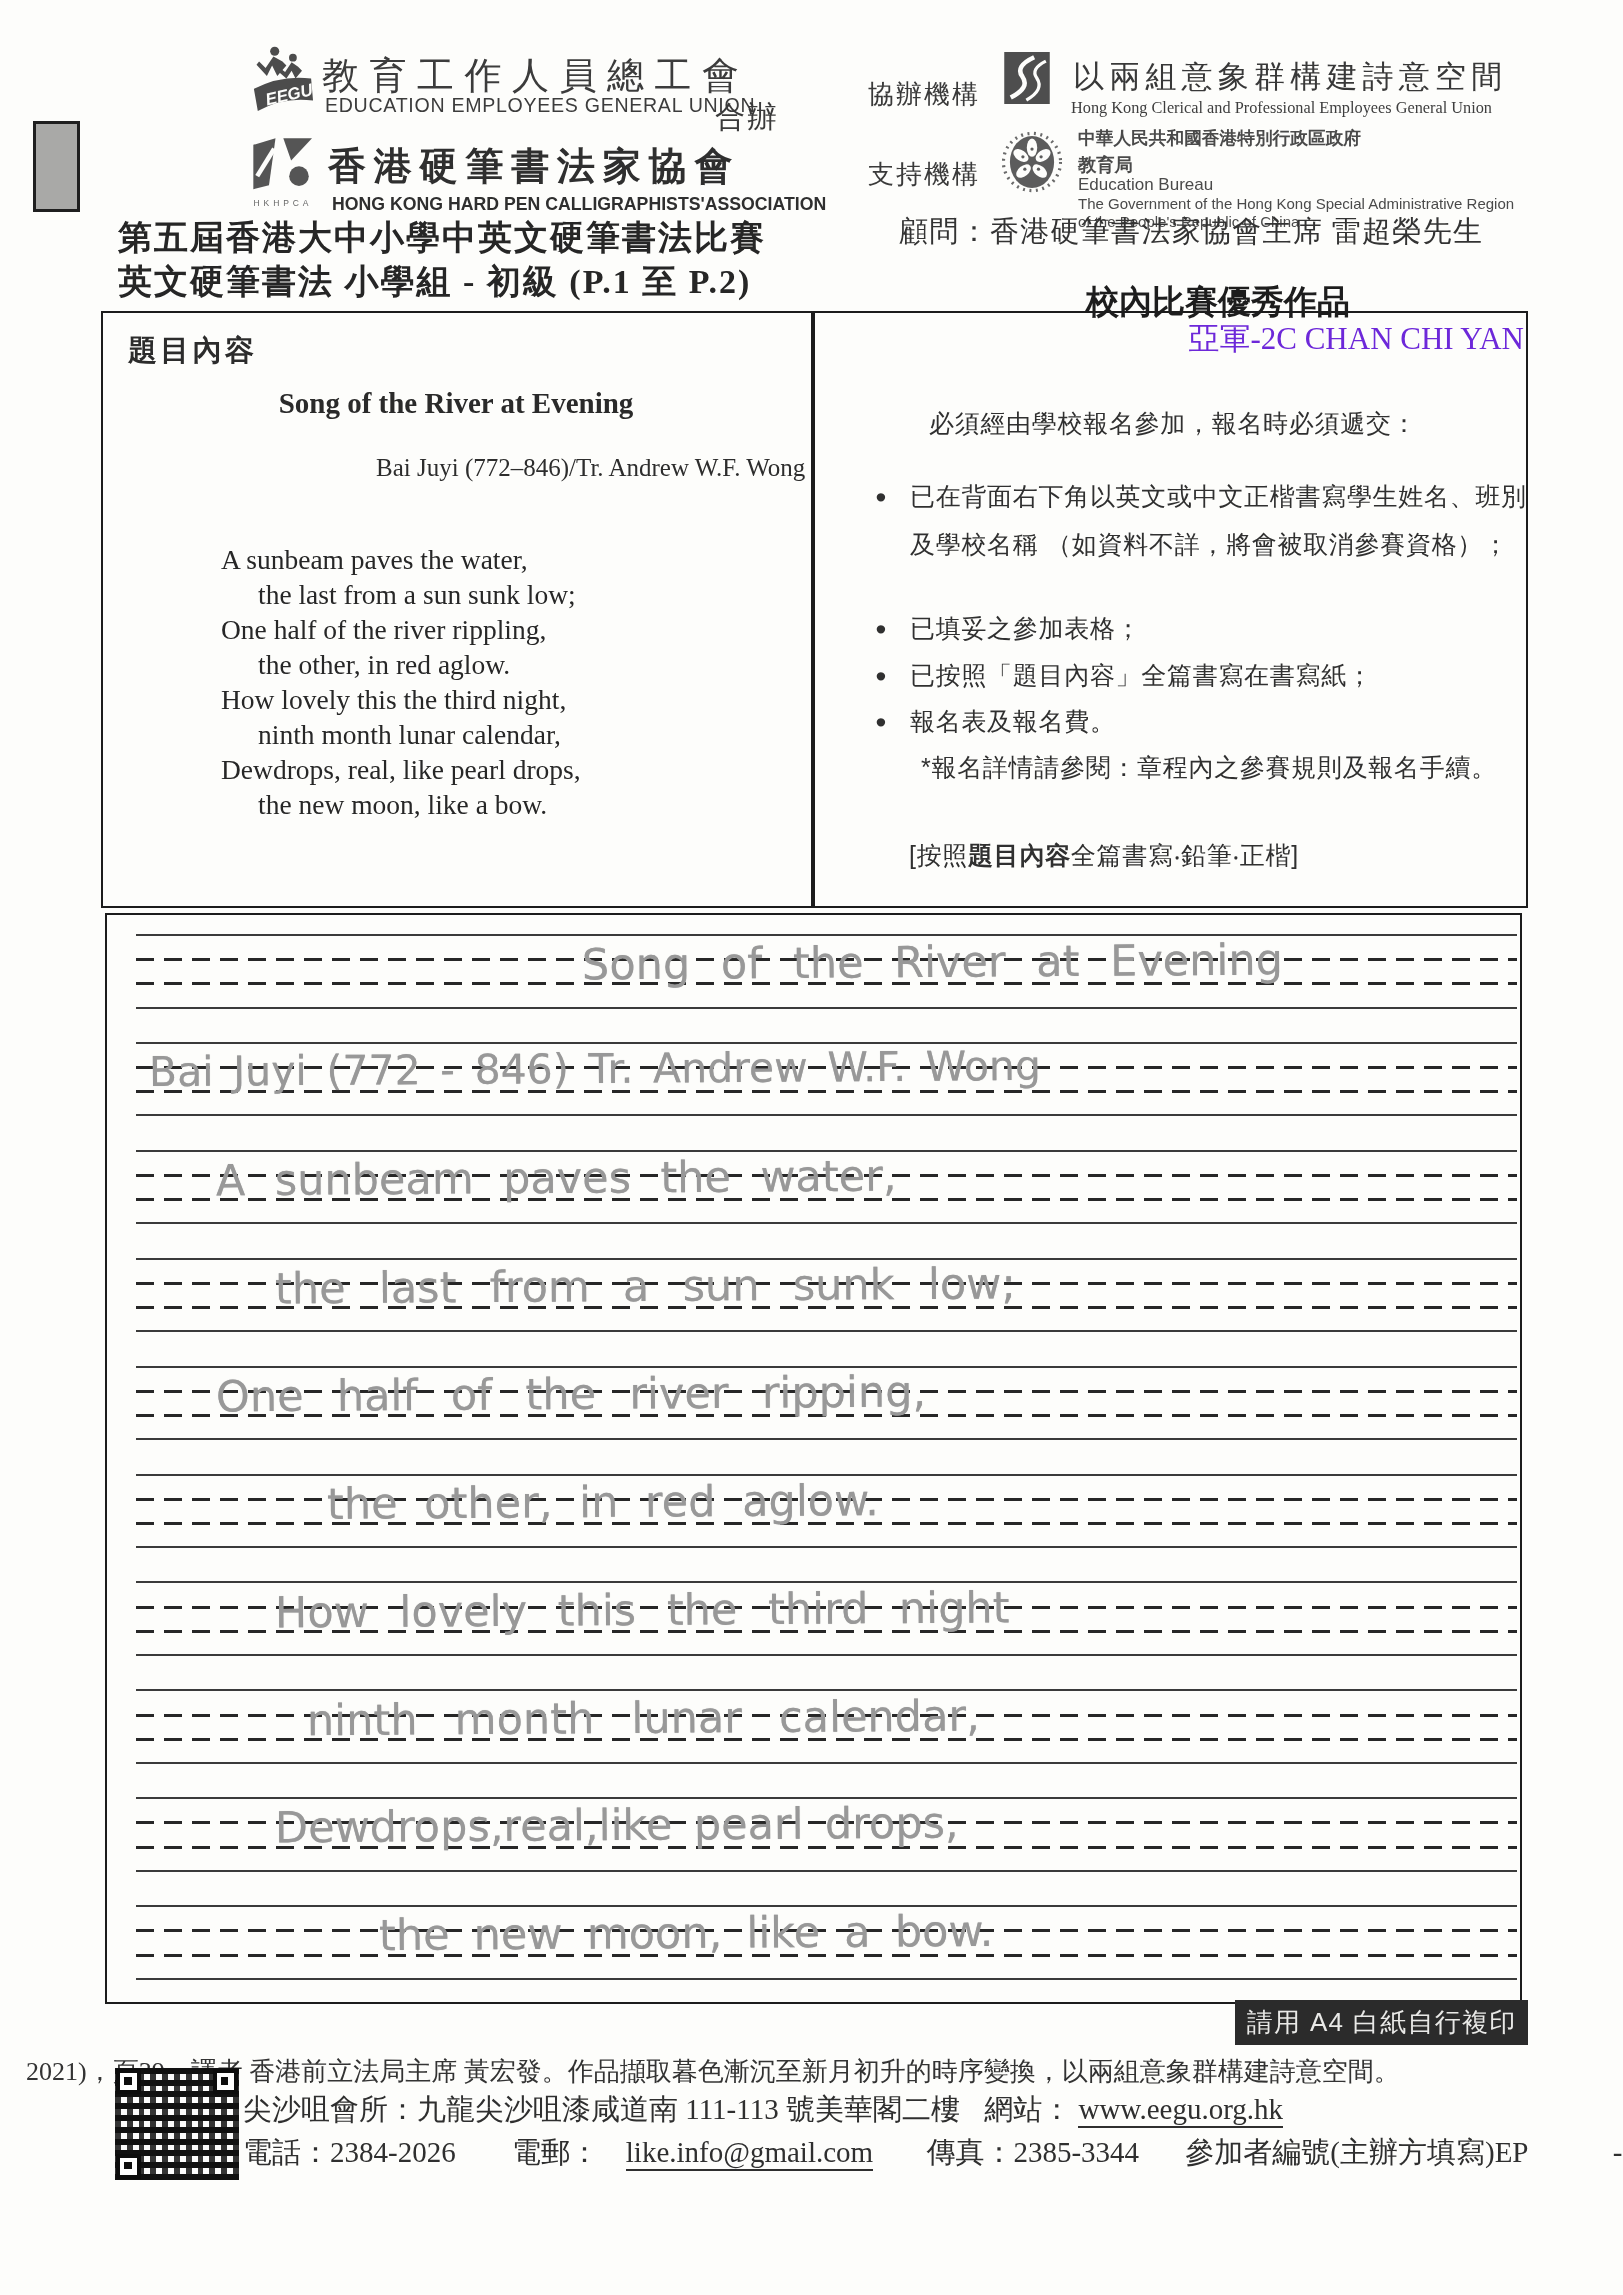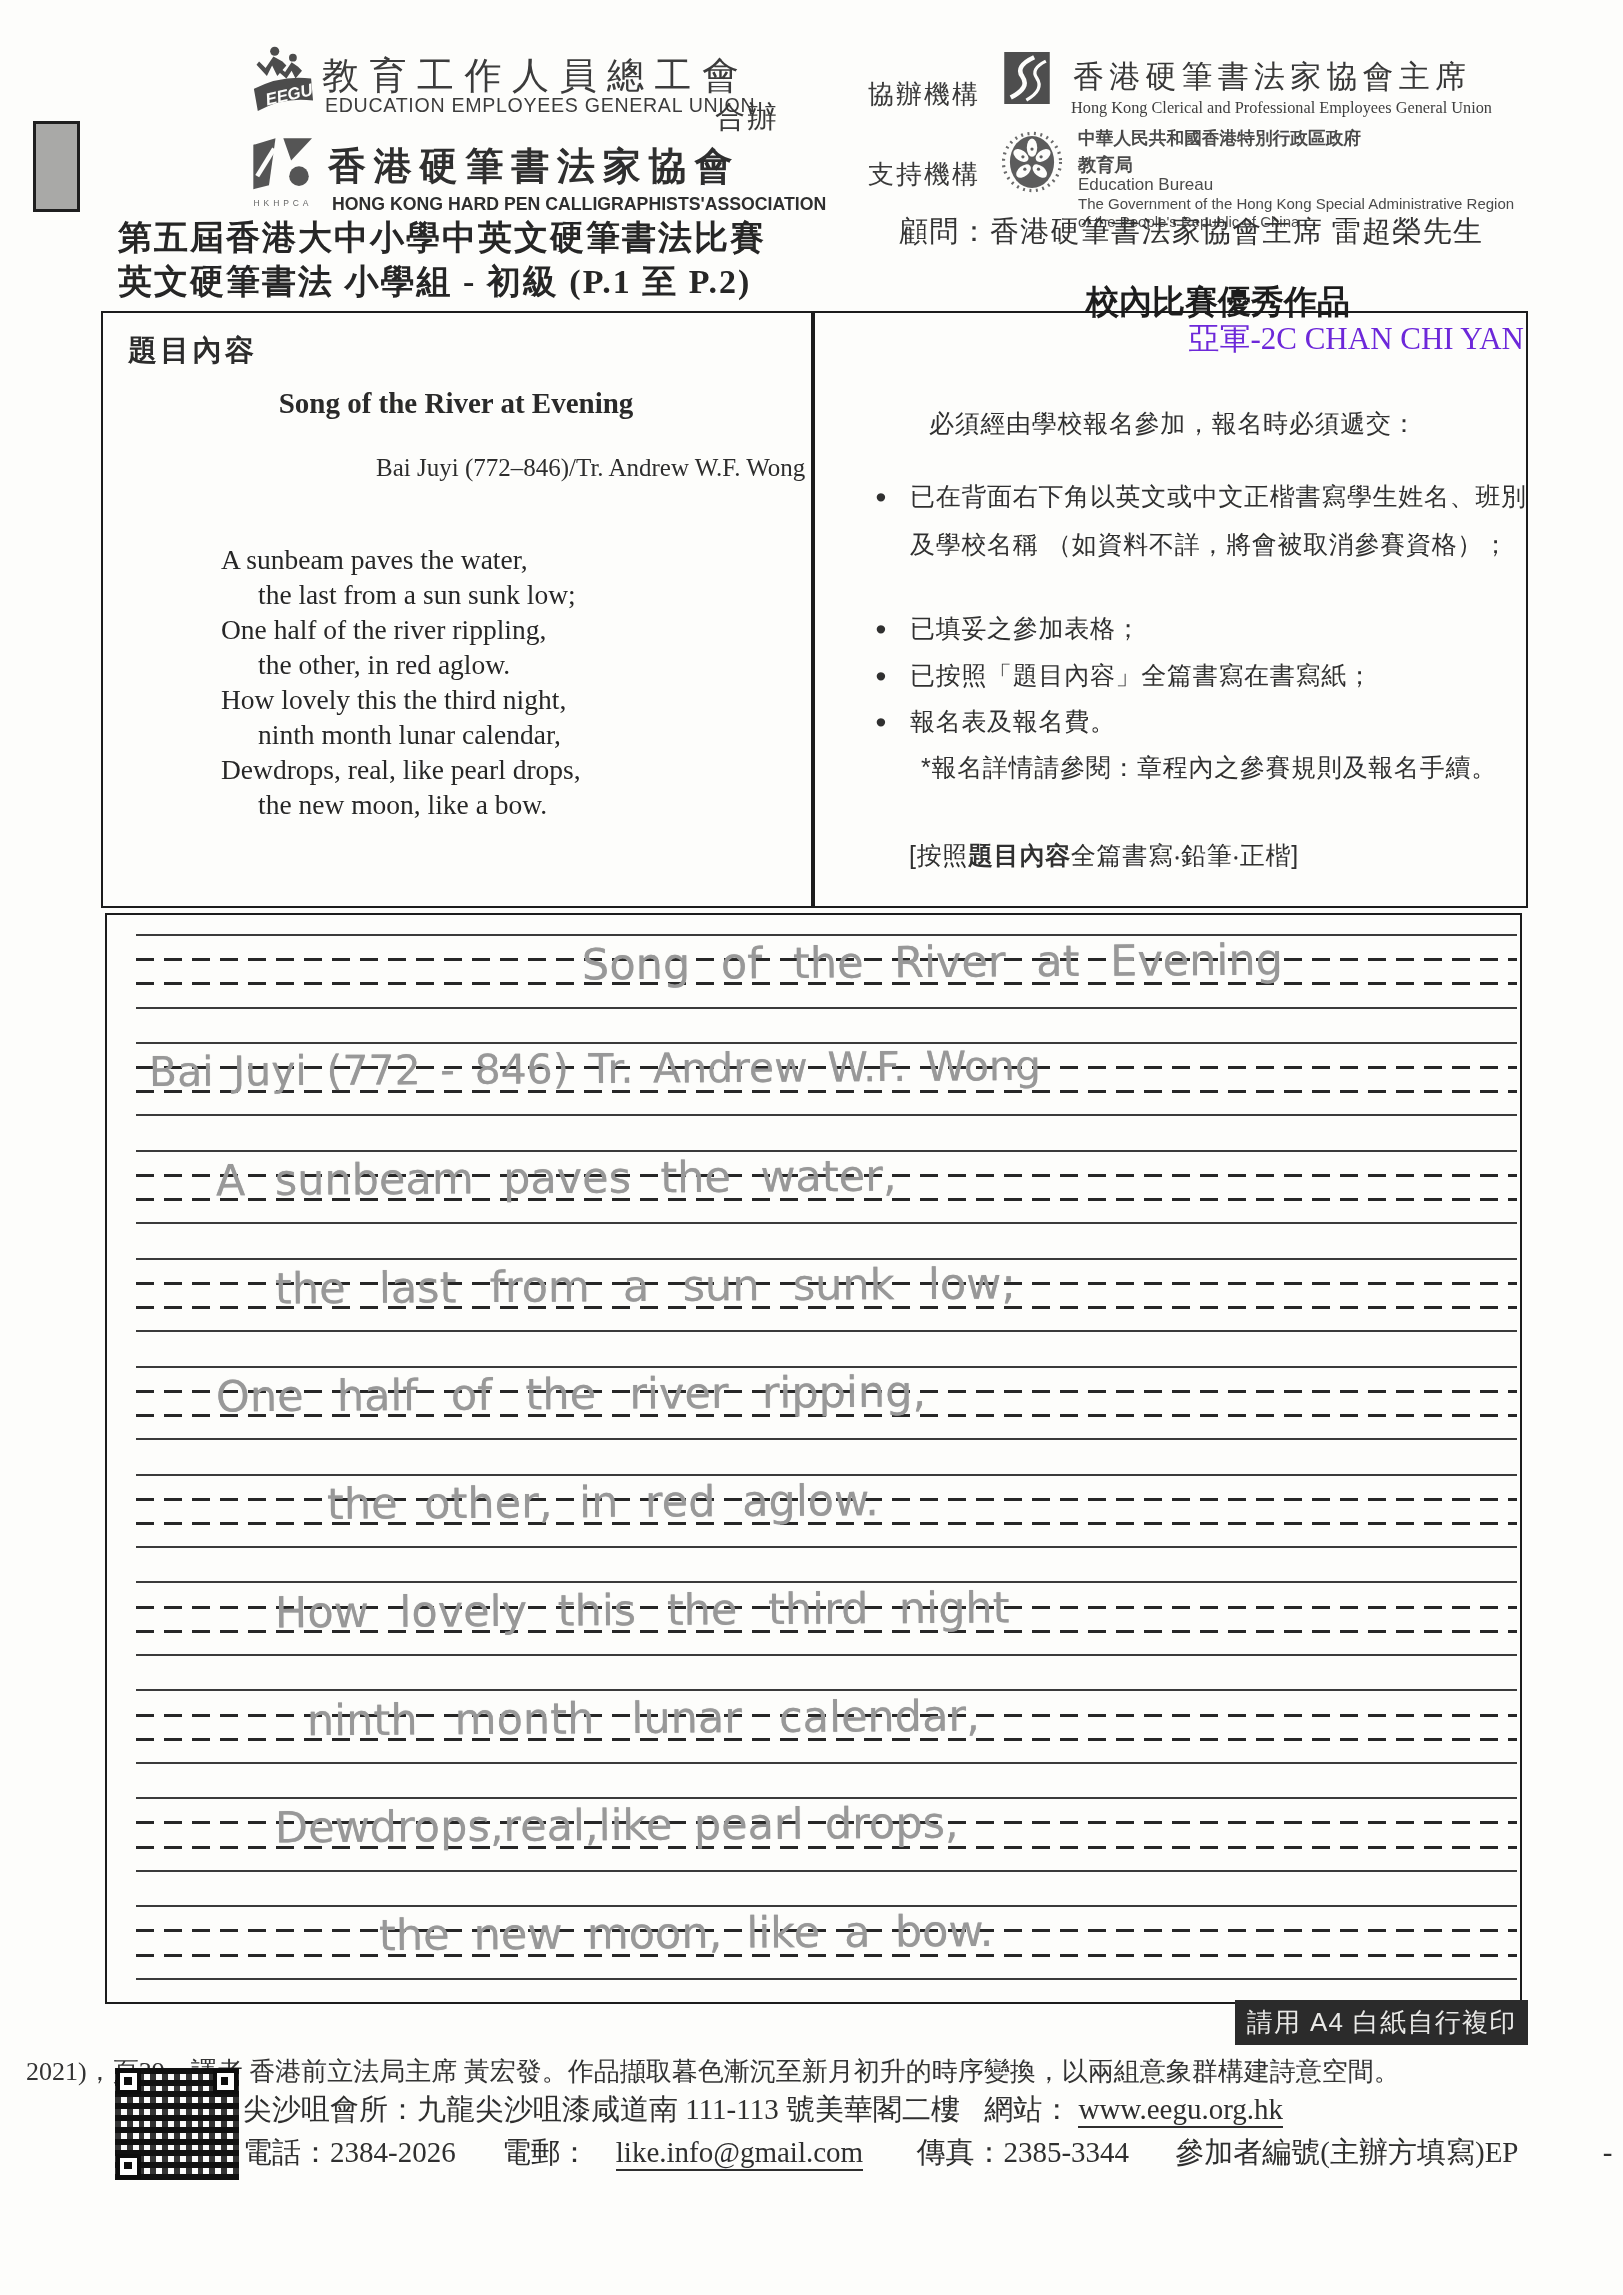--- a/index.html
+++ b/index.html
@@ -81,21 +81,21 @@
   <div class="abs org2-en" style="left:332px;top:194px;">HONG KONG HARD PEN CALLIGRAPHISTS'ASSOCIATION</div>
 
   <div class="abs side-label" style="left:868px;top:77px;">協辦機構</div>
   <div class="abs" style="left:1004px;top:52px;width:46px;height:52px;">
     <svg width="46" height="52" viewBox="0 0 70 80">
       <rect x="0" y="0" width="70" height="80" fill="#4e4e4e"></rect>
       <path d="M10 70 Q40 55 28 38 Q16 22 46 8" stroke="#fdfdfb" stroke-width="7" fill="none"></path>
       <path d="M34 74 Q62 58 50 40 Q40 26 64 14" stroke="#fdfdfb" stroke-width="5" fill="none"></path>
     </svg>
   </div>
-  <div class="abs" style="left:1073px;top:56px;font-size:31px;letter-spacing:5.2px;color:#383838;white-space:nowrap;">香港硬筆書法家協會主席</div>
+  <div class="abs" style="left:1073px;top:56px;font-size:31px;letter-spacing:5.2px;color:#383838;white-space:nowrap;">以兩組意象群構建詩意空間</div>
   <div class="abs serif" style="left:1071px;top:98px;font-size:16.3px;color:#3e3e3e;white-space:nowrap;">Hong Kong Clerical and Professional Employees General Union</div>
 
   <div class="abs side-label" style="left:868px;top:157px;">支持機構</div>
   <div class="abs" style="left:1002px;top:123px;width:60px;height:78px;">
     <svg width="60" height="78" viewBox="0 0 92 120">
       <circle cx="46" cy="60" r="44" fill="none" stroke="#6a6a6a" stroke-width="5" stroke-dasharray="3 7"></circle>
       <ellipse cx="46" cy="60" rx="34" ry="40" fill="#5c5c5c"></ellipse>
       <g fill="#fdfdfb">
         <ellipse cx="46" cy="38" rx="8" ry="14"></ellipse>
         <ellipse cx="63" cy="50" rx="8" ry="13" transform="rotate(55 63 50)"></ellipse>
@@ -237,21 +237,21 @@
   <div class="abs foot-row" style="left:243px;top:2090px;">
     <span>尖沙咀會所：九龍尖沙咀漆咸道南 111-113 號美華閣二樓</span>
     <span style="margin-left:17px;">網站：</span>
     <span class="ulink">www.eegu.org.hk</span>
   </div>
 
   <div class="abs badge" style="left:1235px;top:2000px;">請用 A4 白紙自行複印</div>
 
   <div class="abs foot-row" style="left:243px;top:2133px;">
     <span>電話：2384-2026</span>
-    <span style="margin-left:39px;">電郵：</span>
+    <span style="margin-left:49px;">電郵：</span>
     <span class="ulink" style="margin-left:19.6px;">like.info@gmail.com</span>
     <span style="margin-left:46px;">傳真：2385-3344</span>
     <span style="margin-left:39px;">參加者編號(主辦方填寫)EP</span>
     <span style="margin-left:78px;">-</span>
     
   </div>
 
 </div>
 
 

